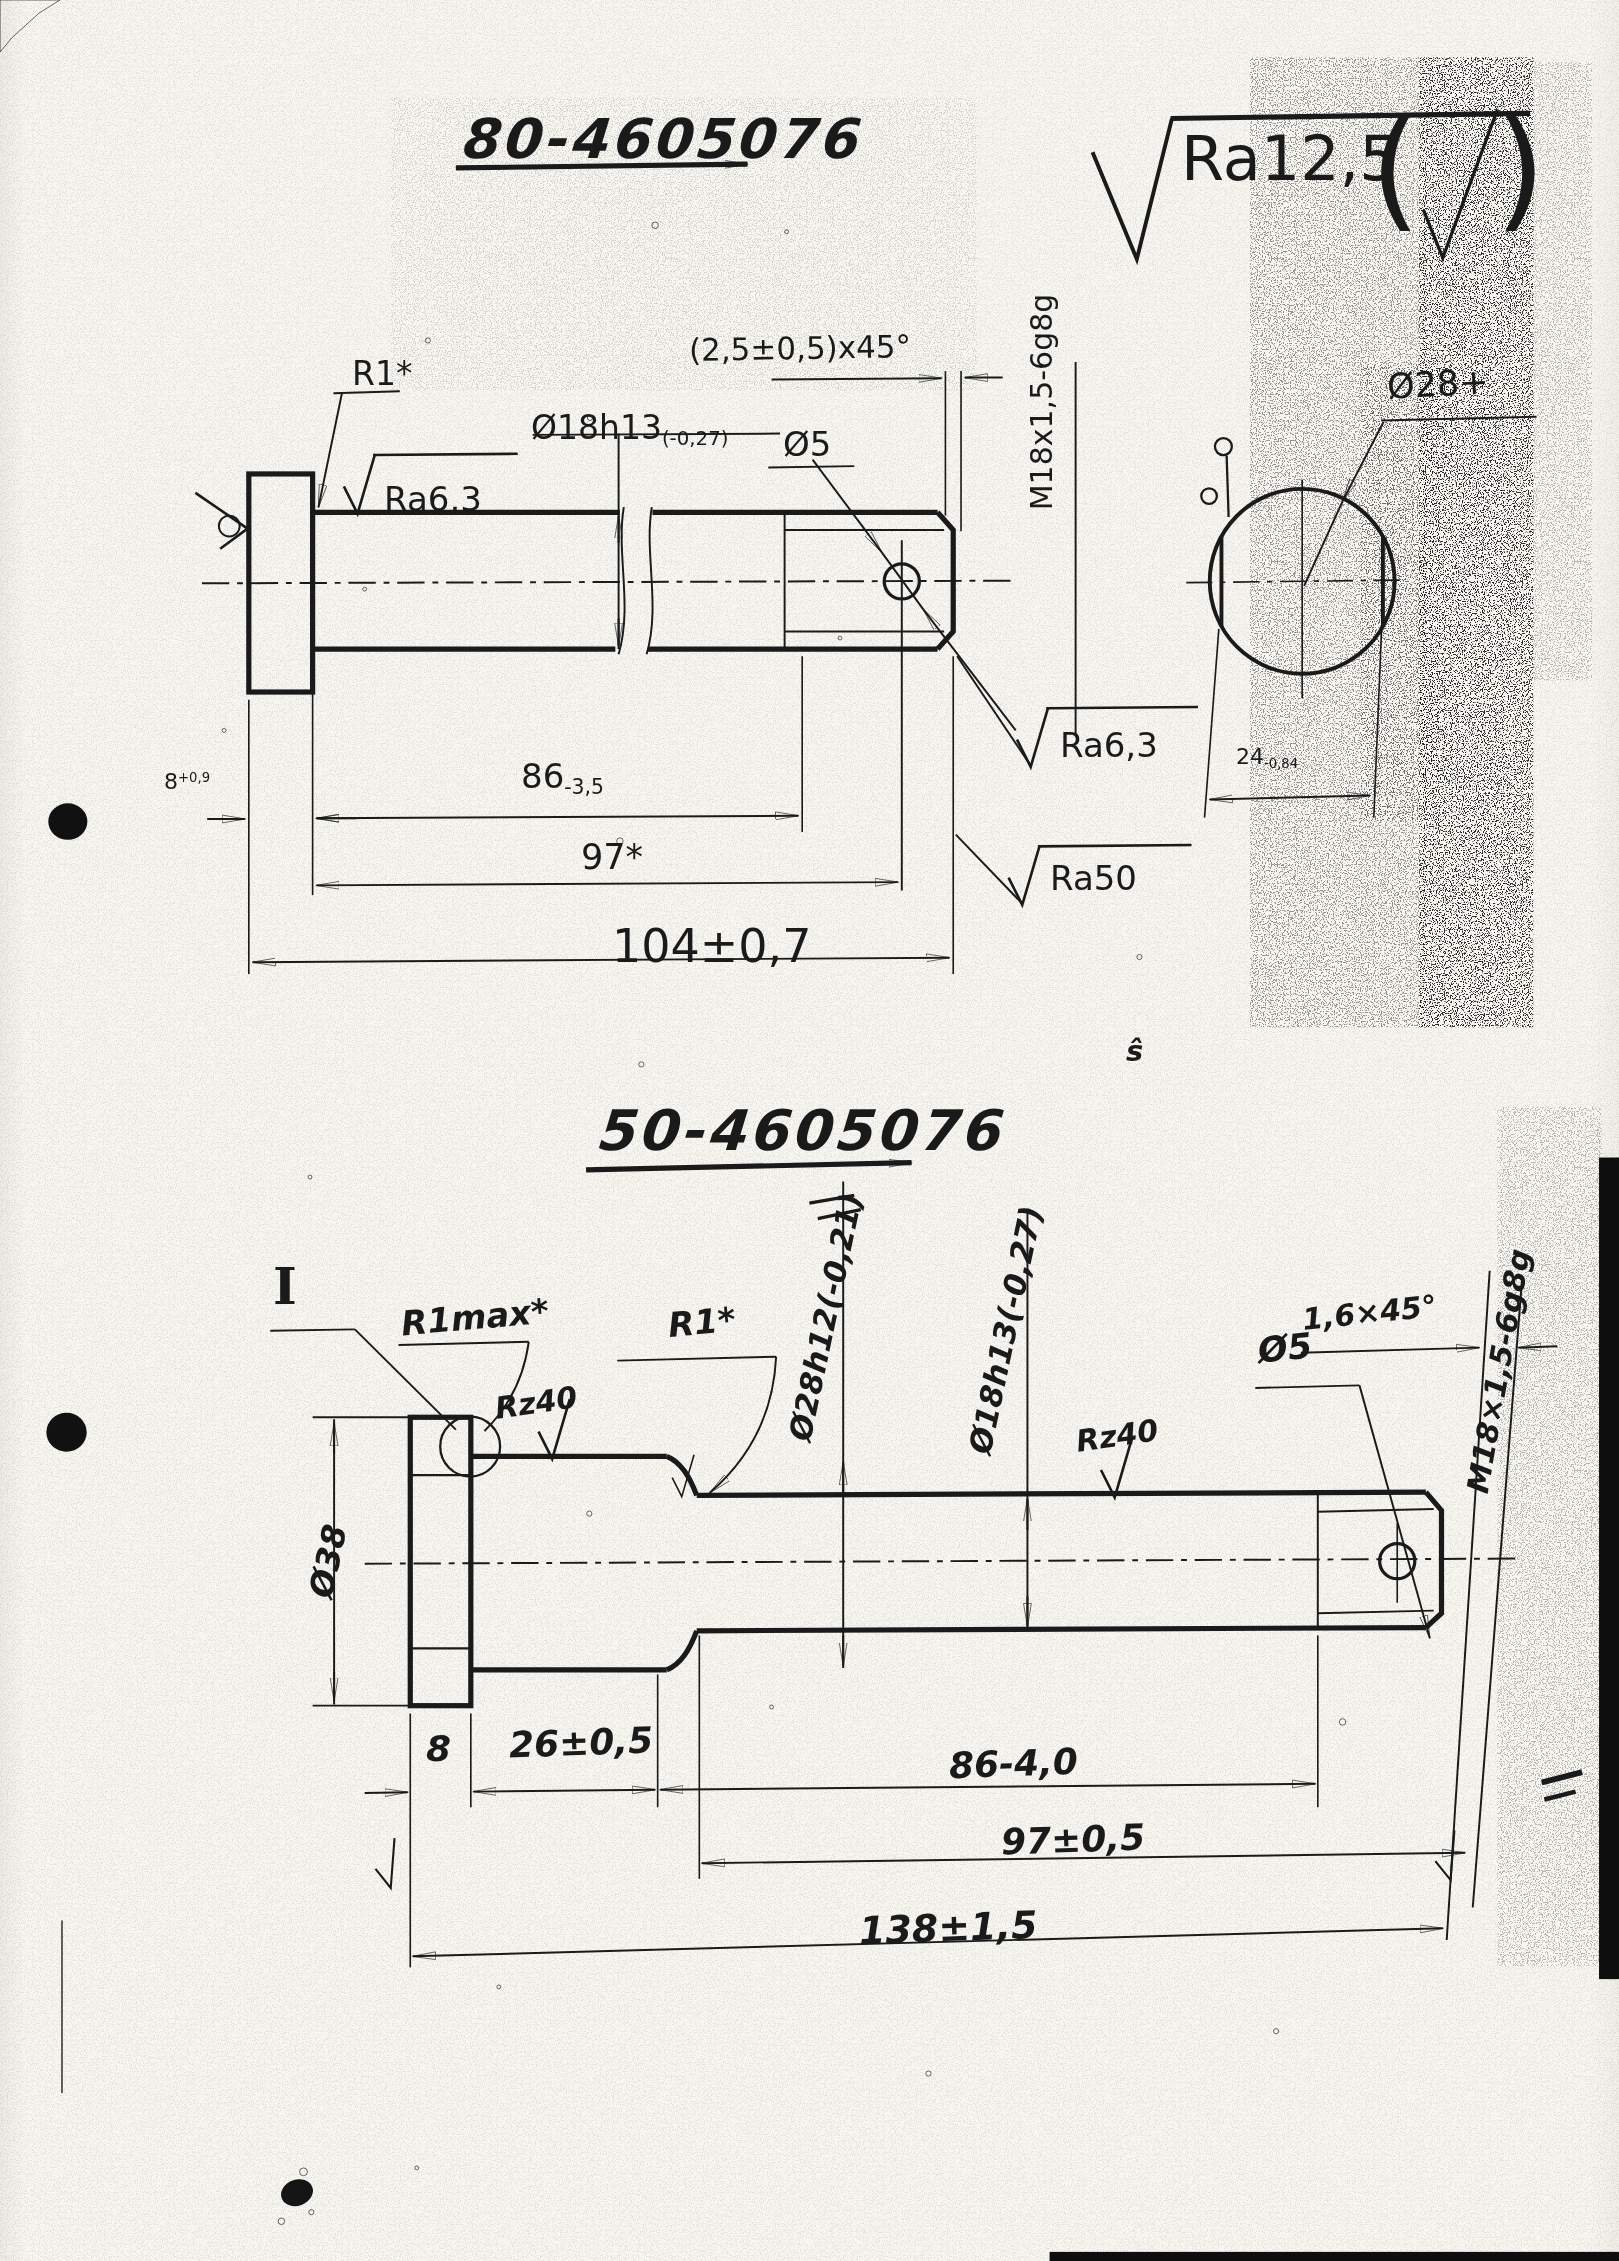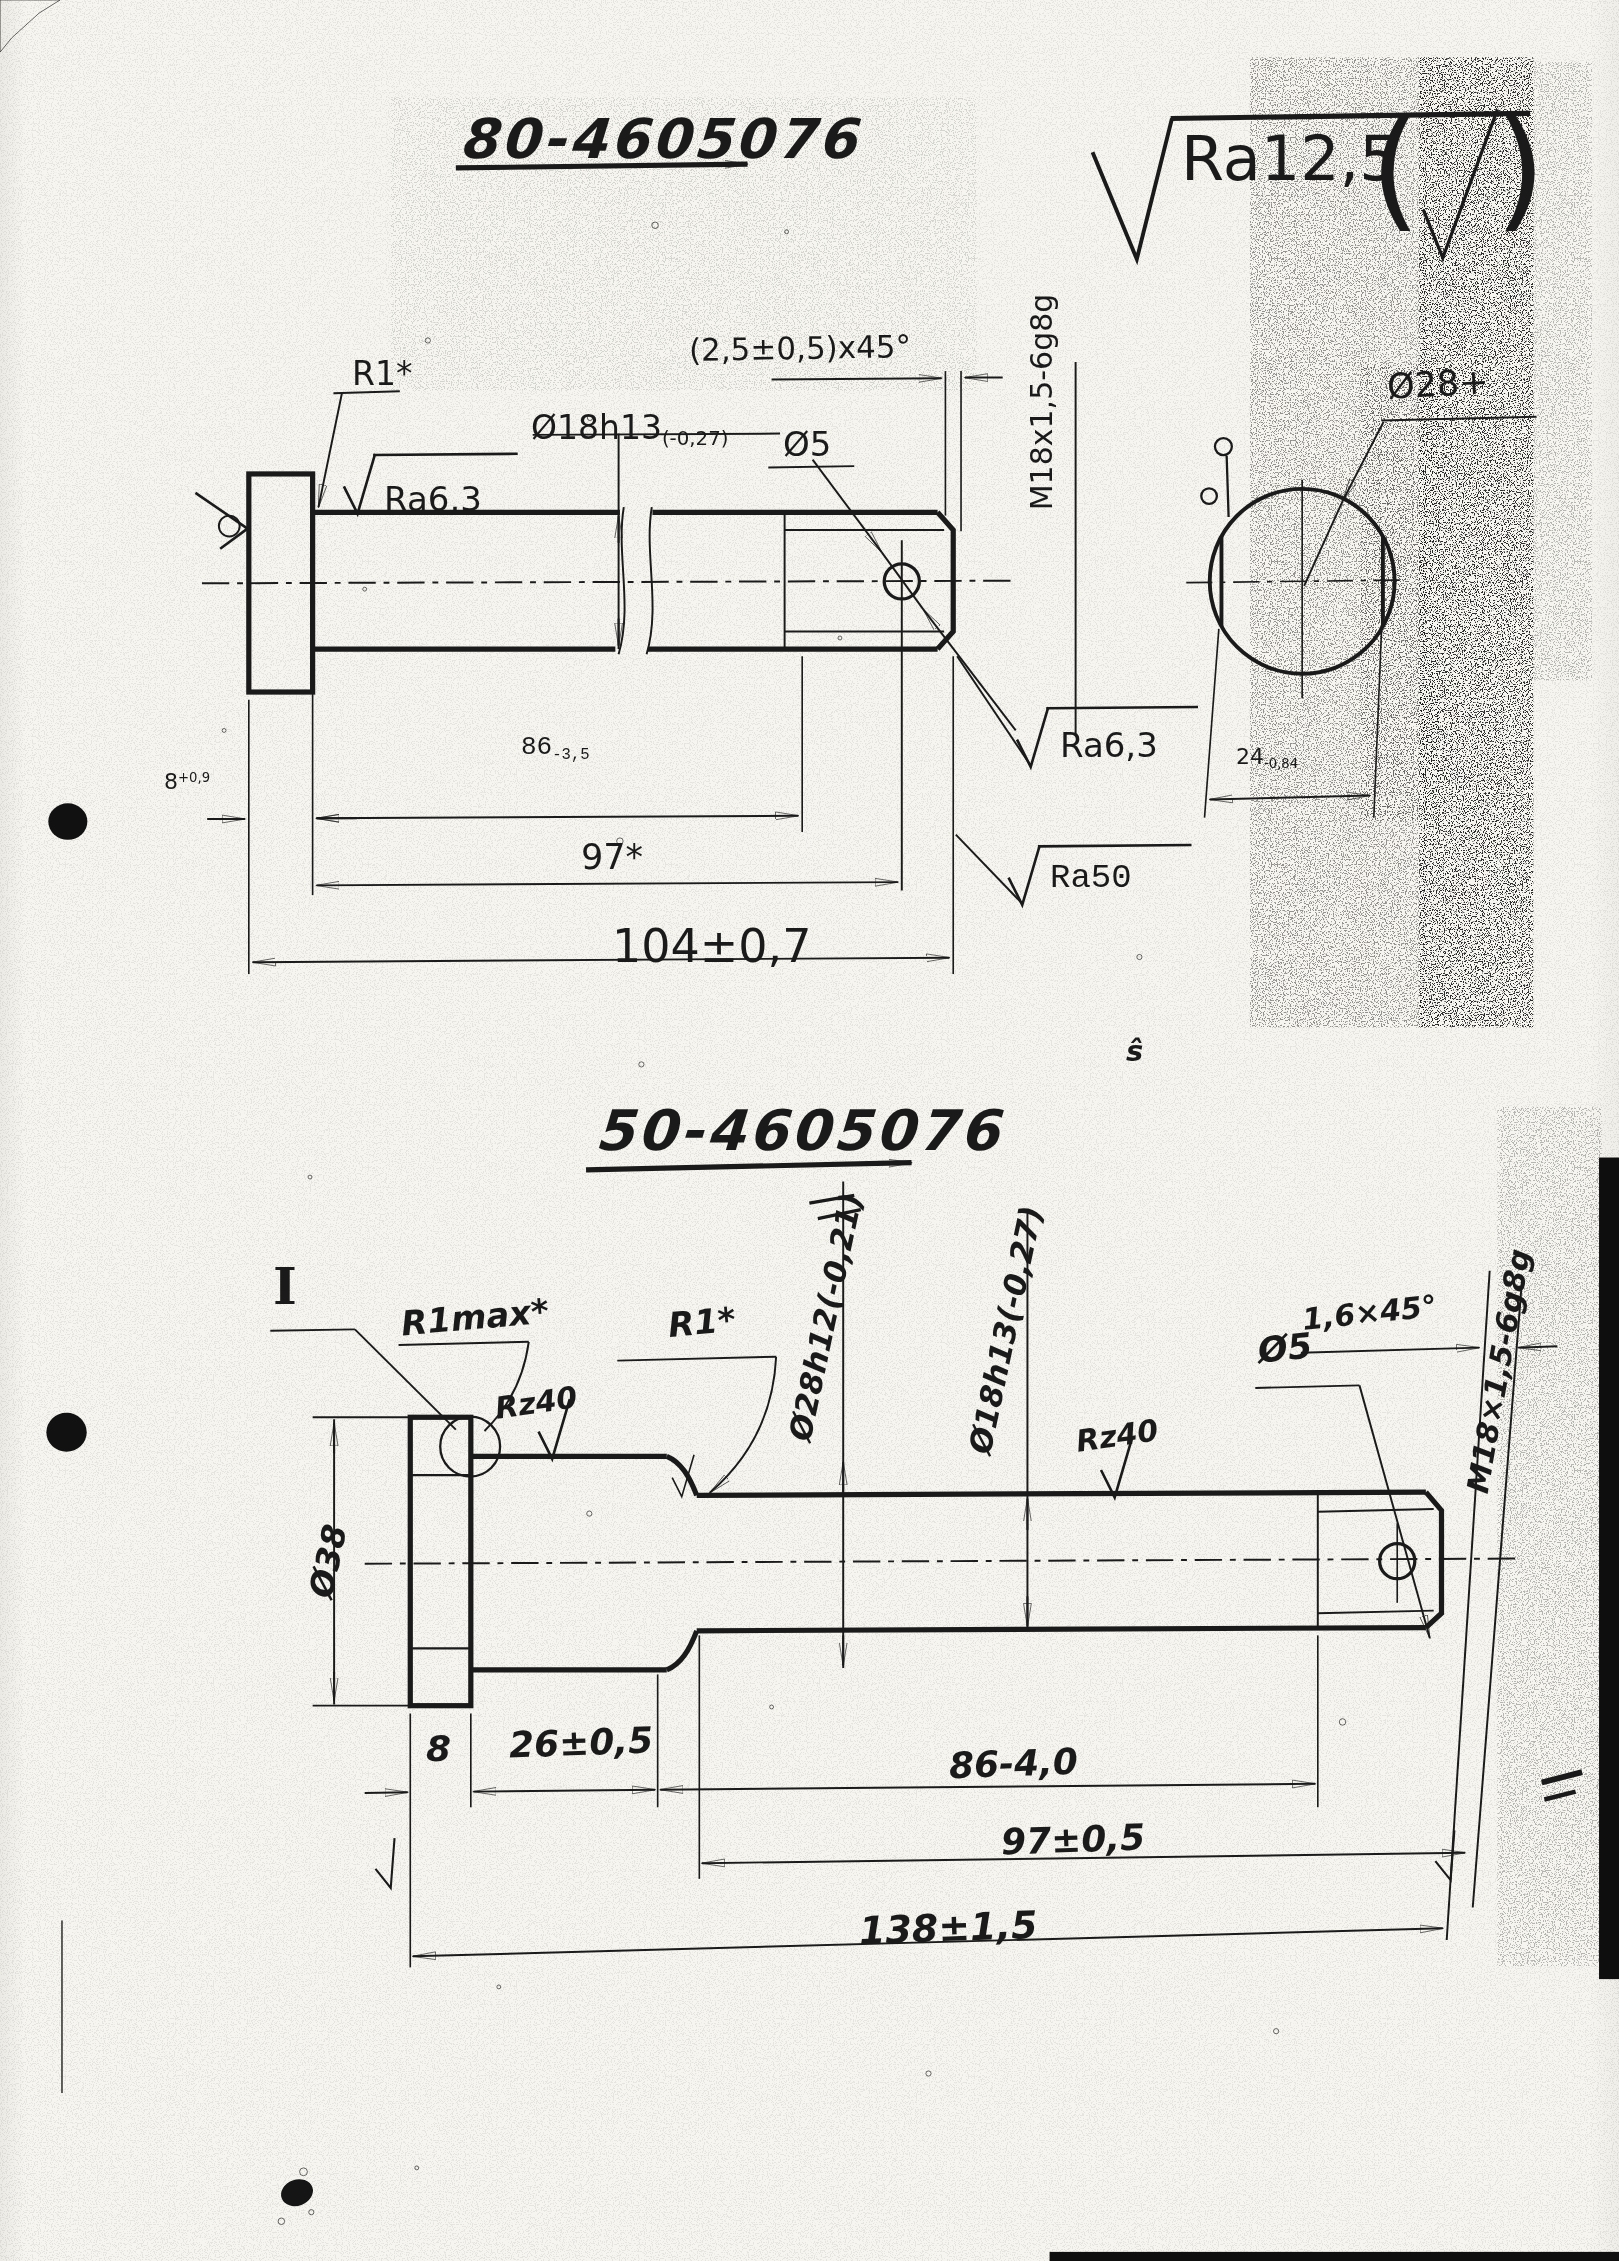--- a/index.html
+++ b/index.html
@@ -257,25 +257,25 @@
 <div class="lb st" style="left:1495px;top:104px;font-size:130px;font-weight:400;">)</div>
 <div class="lb st" style="left:689px;top:333px;font-size:31px;transform:rotate(-1deg);">(2,5±0,5)x45°</div>
 <div class="lb st vc" style="left:1042px;top:402px;font-size:30px;--r:-90deg;">M18x1,5-6g8g</div>
 <div class="lb st" style="left:352px;top:357px;font-size:33px;">R1*</div>
 <div class="lb st" style="left:531px;top:411px;font-size:33px;"><span>Ø18h13</span><span class="sub">(-0,27)</span></div>
 <div class="lb st" style="left:384px;top:482px;font-size:34px;">Ra6,3</div>
 <div class="lb st" style="left:783px;top:427px;font-size:34px;">Ø5</div>
 <div class="lb st" style="left:1387px;top:367px;font-size:35px;transform:rotate(-3deg);">Ø28+</div>
 <div class="lb st" style="left:1236px;top:746px;font-size:22px;"><span>24</span><span class="sub">-0,84</span></div>
 <div class="lb st" style="left:164px;top:771px;font-size:22px;"><span>8</span><span class="sup">+0,9</span></div>
-<div class="lb st" style="left:521px;top:734px;font-size:26px;font-family:Liberation Mono, monospace;"><span>86</span><span class="sub">-3,5</span></div>
+<div class="lb st" style="left:521px;top:759px;font-size:34px;"><span>86</span><span class="sub">-3,5</span></div>
 <div class="lb st" style="left:581px;top:840px;font-size:35px;">97*</div>
 <div class="lb st" style="left:612px;top:923px;font-size:46px;text-align:right;">104±0,7</div>
 <div class="lb st" style="left:1060px;top:728px;font-size:34px;">Ra6,3</div>
-<div class="lb st" style="left:1050px;top:861px;font-size:34px;font-family:Liberation Mono, monospace;">Ra50</div>
+<div class="lb st" style="left:1050px;top:861px;font-size:34px;">Ra50</div>
 
 <div class="lb hw ttl" style="left:600px;top:1103px;font-size:56px;">50-4605076</div>
 <div class="lb" style="left:273px;top:1261px;font-size:51px;font-family:'DejaVu Serif',serif;font-weight:bold;">I</div>
 <div class="lb hw" style="left:401px;top:1300px;font-size:34px;transform:rotate(-5deg);">R1max*</div>
 <div class="lb hw" style="left:495px;top:1388px;font-size:30px;transform:rotate(-8deg);">Rz40</div>
 <div class="lb hw" style="left:668px;top:1305px;font-size:34px;transform:rotate(-5deg);">R1*</div>
 <div class="lb hw vc" style="left:826px;top:1317px;font-size:31px;--r:-78deg;">Ø28h12(-0,21)</div>
 <div class="lb hw vc" style="left:1006px;top:1330px;font-size:31px;--r:-78deg;">Ø18h13(-0,27)</div>
 <div class="lb hw" style="left:1076px;top:1421px;font-size:30px;transform:rotate(-8deg);">Rz40</div>
 <div class="lb hw" style="left:1258px;top:1331px;font-size:35px;transform:rotate(-6deg);">Ø5</div>

